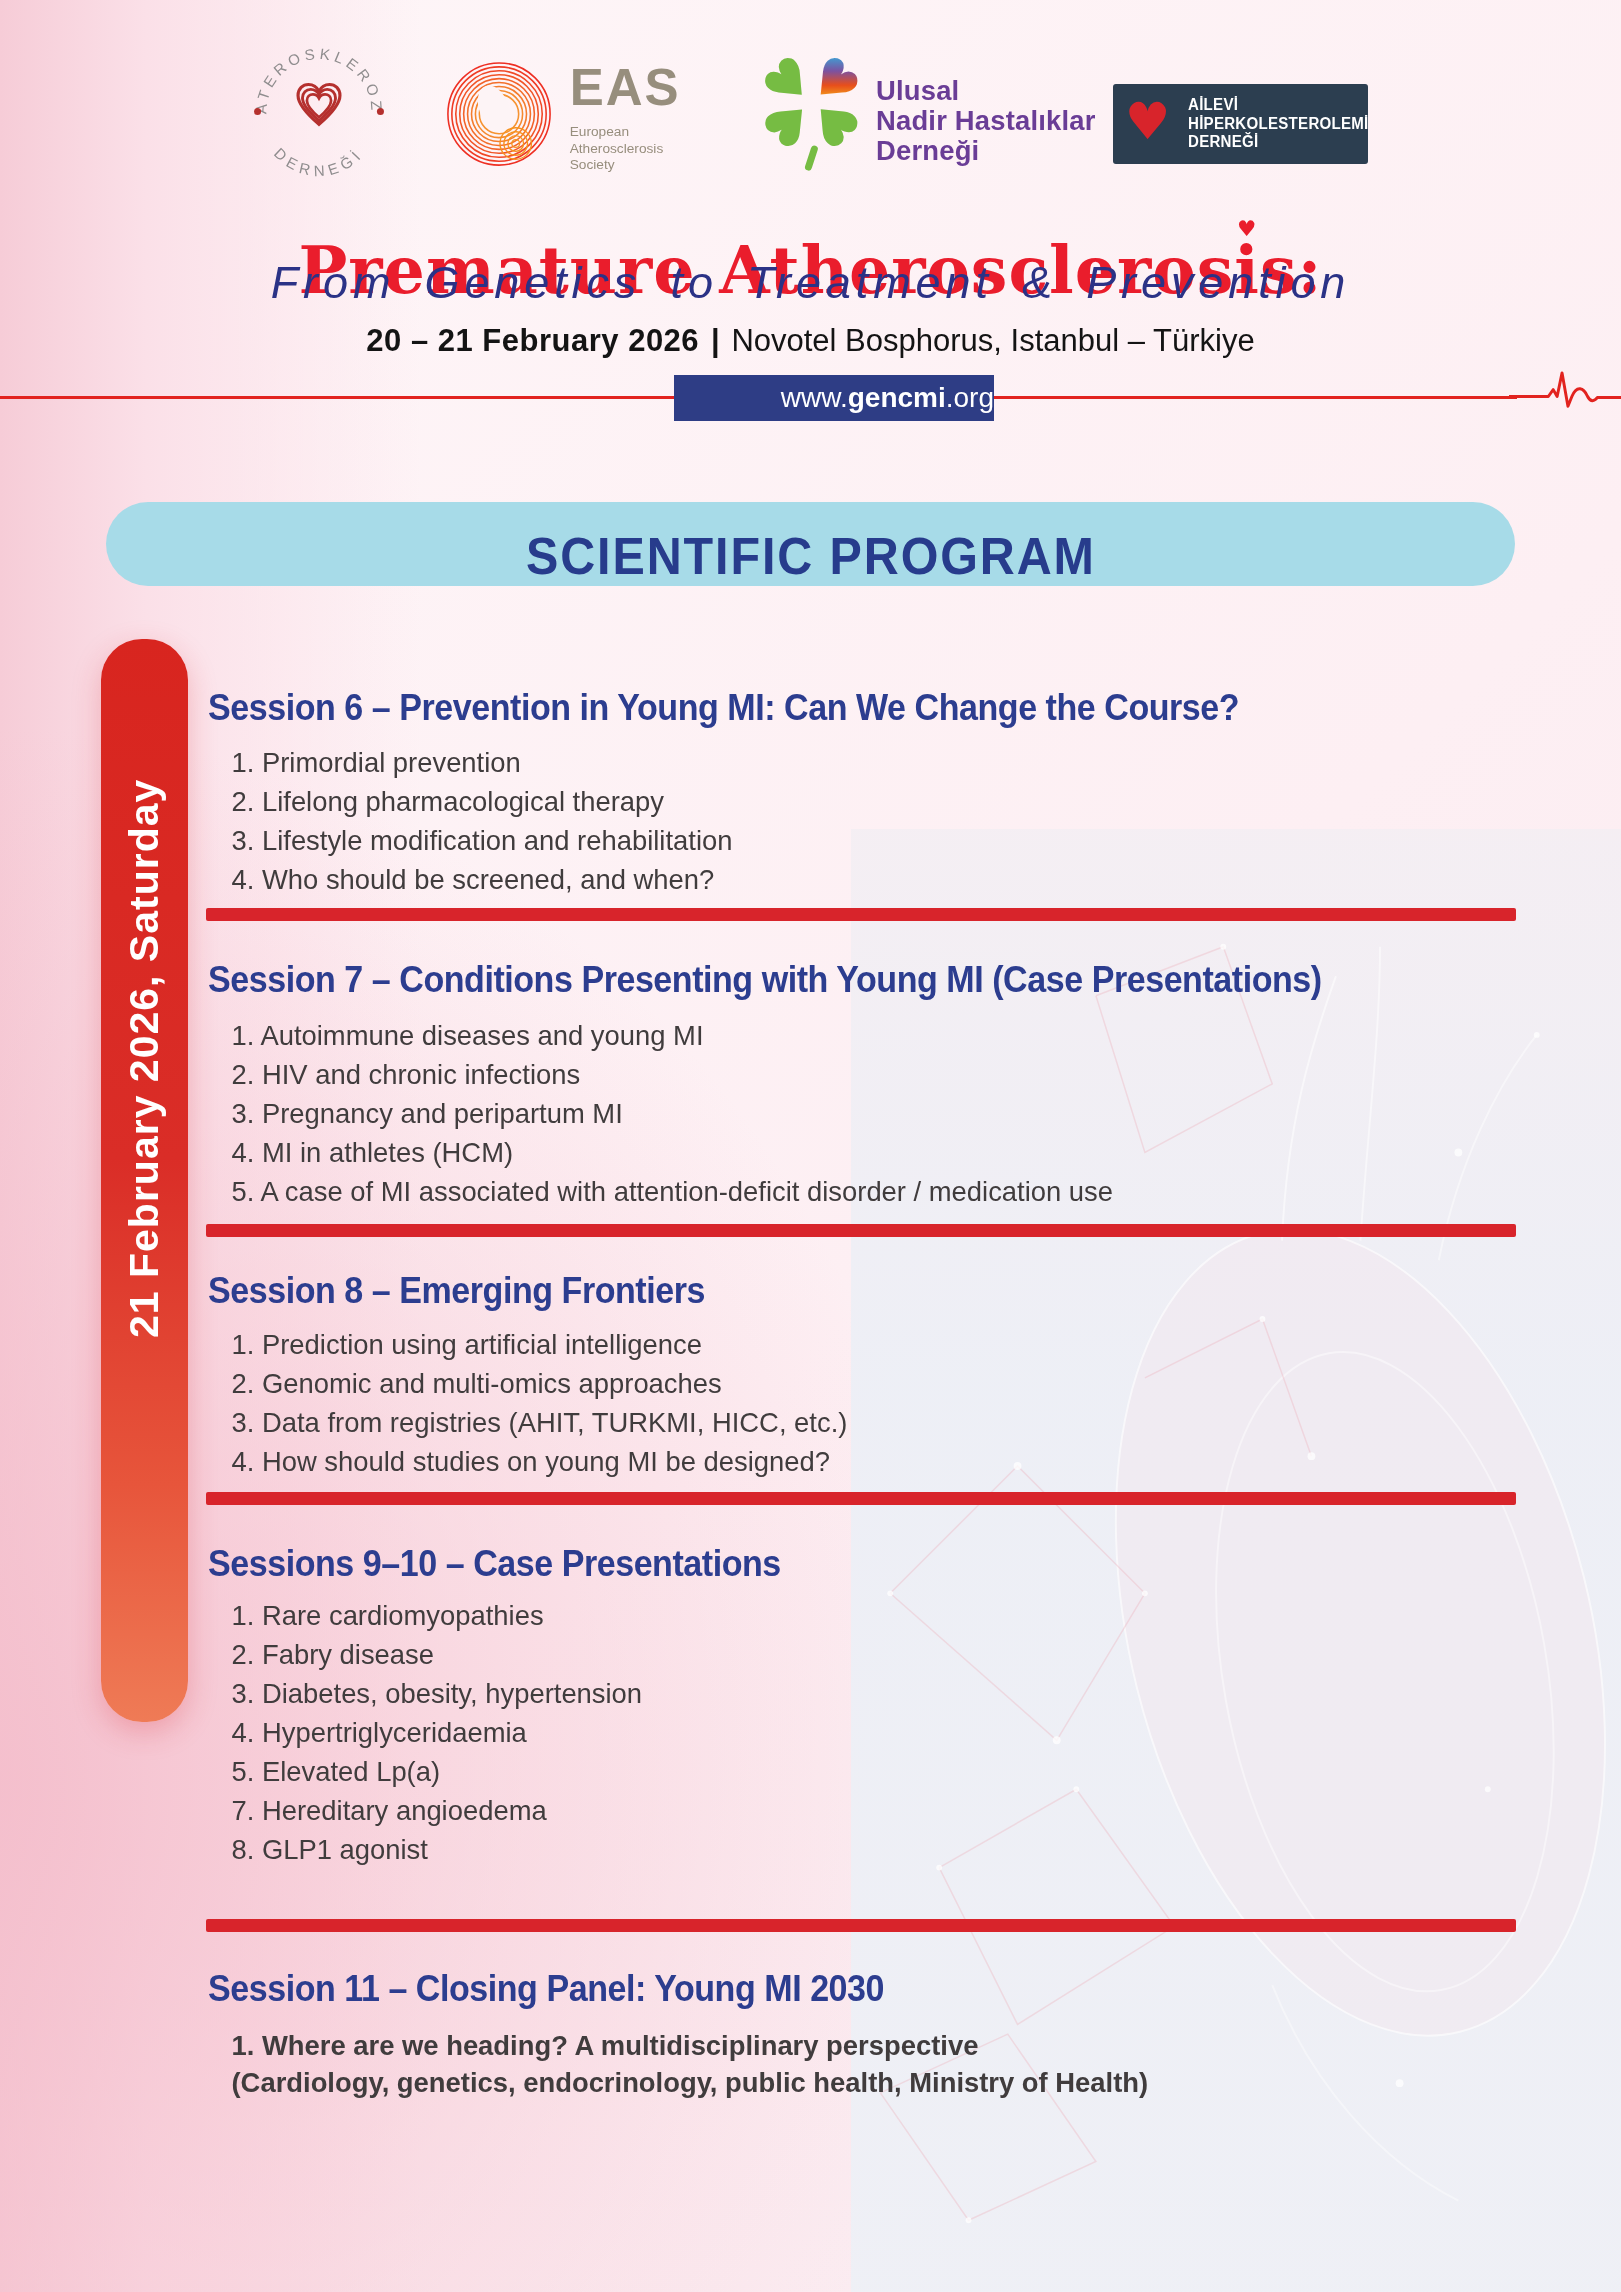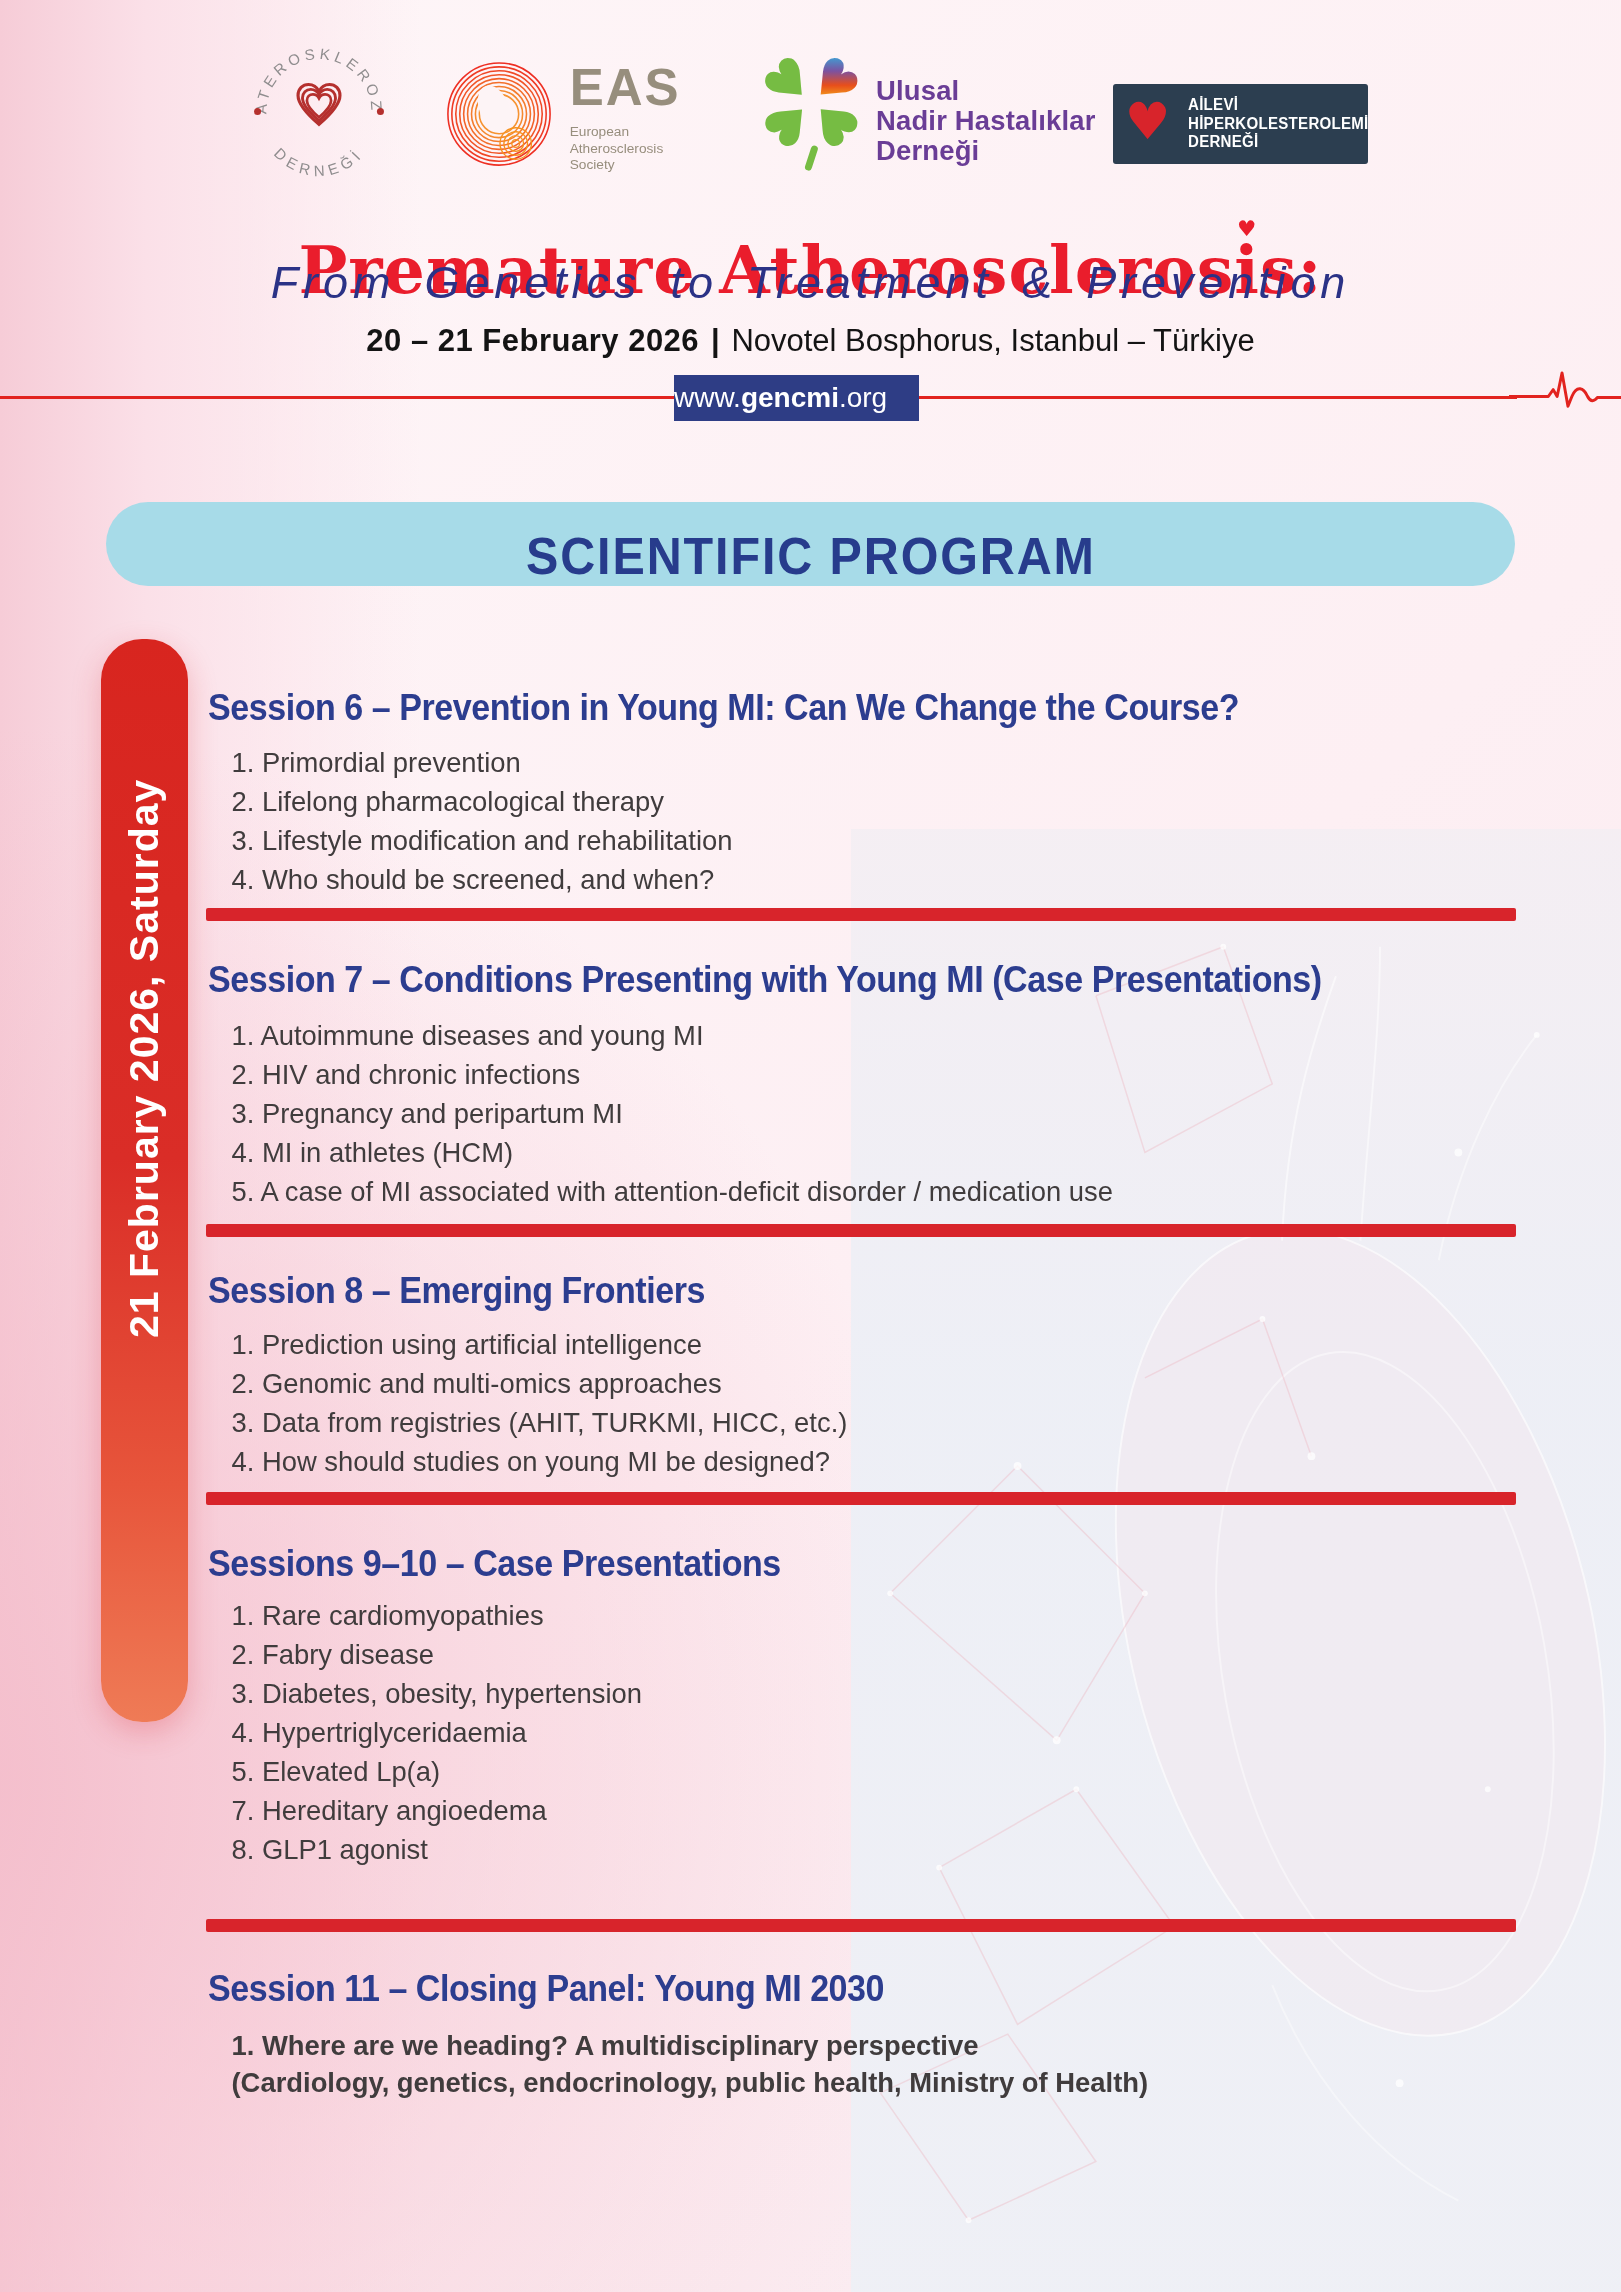--- a/index.html
+++ b/index.html
@@ -42,22 +42,22 @@
   .title .iwrap{position:relative;display:inline-block;}
   .title .heart-dot{position:absolute;left:50%;top:-13.7px;transform:translateX(-50%);
     font-family:"DejaVu Sans",sans-serif;font-size:21.6px;color:#ea1d2c;line-height:1;}
   .subtitle{position:absolute;left:0;right:0;top:257px;text-align:center;
     font-size:45px;letter-spacing:4.9px;word-spacing:11.8px;color:#2b3286;font-style:italic;}
   .dateline{position:absolute;left:0;right:0;top:323px;text-align:center;font-size:31px;color:#141414;}
   .dateline .d-bold{font-weight:bold;letter-spacing:0.5px;}
   .dateline .d-sep{margin:0 11.8px;font-weight:bold;}
   .red-line{position:absolute;left:0;top:396px;width:1517px;height:2.9px;background:#e2231f;}
   .ecg{position:absolute;left:1509px;top:365px;}
-  .website-box{position:absolute;left:674px;top:375px;width:245px;height:46px;background:#2e3d85;
-    color:#fff;font-size:28px;text-align:left;line-height:46px;}
+  .website-box{position:absolute;left:674px;top:375px;width:320px;height:46px;background:#2e3d85;
+    color:#fff;font-size:28px;text-align:right;line-height:46px;}
   .website-box .w-bold{font-weight:bold;}
   
   .banner{position:absolute;left:106px;top:502px;width:1409px;height:84px;border-radius:42px;background:#a7dbe8;
     display:flex;align-items:flex-end;justify-content:center;}
   .banner-text{color:#273c8c;font-weight:bold;font-size:51px;letter-spacing:2px;transform:scaleX(.95);}
   
   .day-bar{position:absolute;left:101px;top:639px;width:87px;height:1083px;border-radius:41px;
     background:linear-gradient(180deg,#d8251f 0%,#da2d27 48%,#e7553b 78%,#ef7b56 100%);
     box-shadow:0 9.8px 29px rgba(216,37,43,.25);}
   .day-label{position:absolute;left:0;top:21.6px;width:100%;height:794px;

